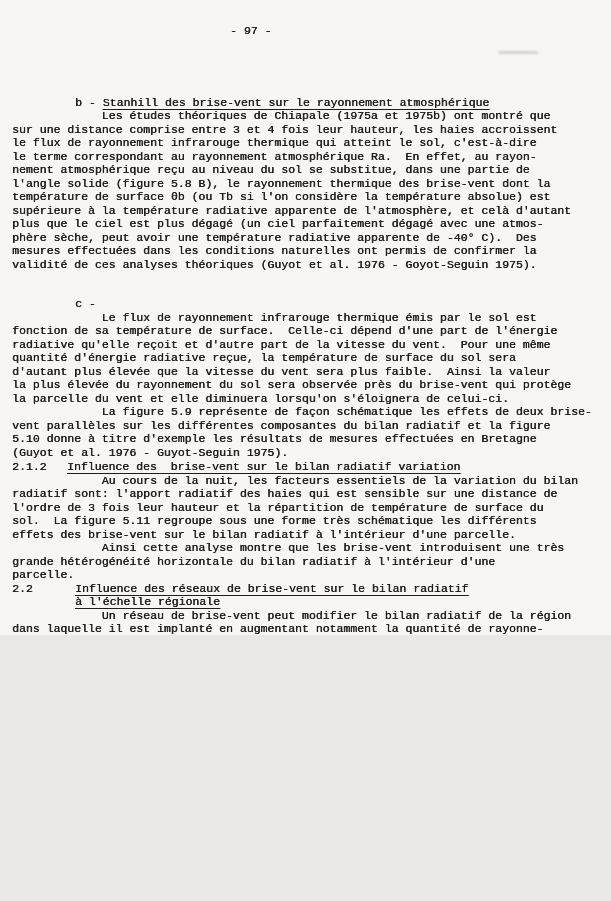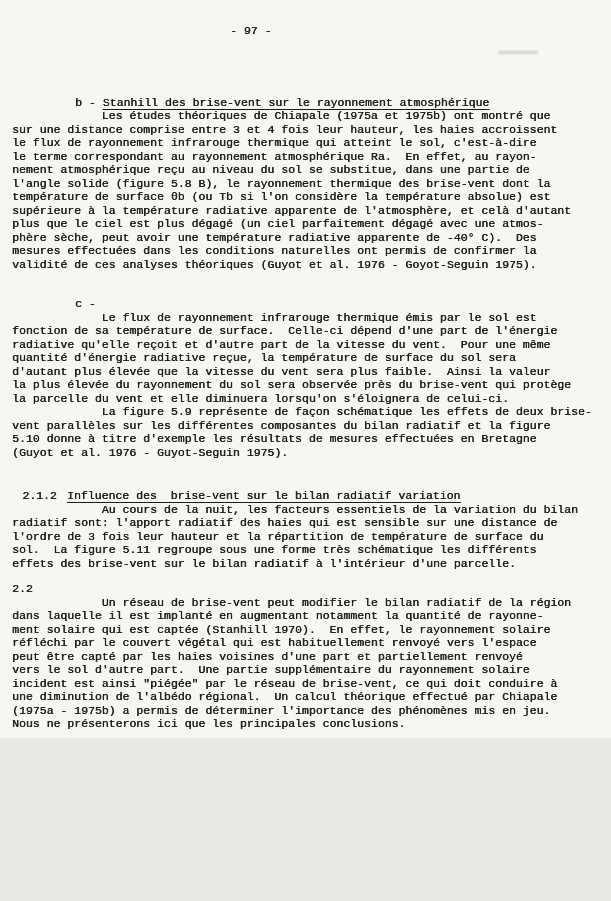--- a/index.html
+++ b/index.html
@@ -3,21 +3,21 @@
 <meta charset="utf-8">
 <style>
   html, body { margin: 0; padding: 0; }
   body {
     background: #e9e8e4;
     font-family: "Liberation Mono", "DejaVu Sans Mono", monospace;
   }
   .page {
     position: relative;
     width: 611px;
-    height: 738px;
+    height: 635px;
     margin: 0 auto;
     background: #f7f6f2;
     color: #1e1d1b;
     font-size: 11.5px;
     line-height: 13.5px;
     overflow: hidden;
     box-sizing: border-box;
     padding: 24px 12px 15px 12px;
     text-shadow: 0.4px 0 0 currentColor; 
   }
@@ -36,23 +36,23 @@
     text-decoration-skip-ink: none;
     white-space: pre;
   }
   pre.para {
     margin: 0;
     font: inherit;
     white-space: pre;
   }
   .mt11 { margin-top: 11px; }
   .mt12 { margin-top: 12px; }
-  .mt13 { margin-top: 30px; text-align: center; }
+  .mt13 { margin-top: 1px; }
   .mt14 { margin-top: 14px; }
-  .mt15 { margin-top: 12px; gap: 8px; }
+  .mt15 { margin-top: 0; gap: 8px; }
   .mt16 { margin-top: 16px; }
   .mt18 { margin-top: 18px; }
   .mt26 { margin-top: 26px; }
   .mt58 { margin-top: 58px; }
   
   .scan-smudge {
     position: absolute;
     top: 51px; left: 498px;
     width: 40px; height: 3px;
     background: rgba(120,118,112,0.28);
@@ -102,23 +102,28 @@
 
   <div class="heading h-num mt13">
     <span class="hprefix">2.1.2</span>
     <span class="htitle">Influence des  brise-vent sur le bilan radiatif variation</span>
   </div>
   <pre class="para mt18">             Au cours de la nuit, les facteurs essentiels de la variation du bilan
 radiatif sont: l'apport radiatif des haies qui est sensible sur une distance de
 l'ordre de 3 fois leur hauteur et la répartition de température de surface du
 sol.  La figure 5.11 regroupe sous une forme très schématique les différents
 effets des brise-vent sur le bilan radiatif à l'intérieur d'une parcelle.</pre>
+  <pre class="para mt16">             Ainsi cette analyse montre que les brise-vent introduisent une très
+grande hétérogénéité horizontale du bilan radiatif à l'intérieur d'une
+parcelle.</pre>
 
   <div class="heading h-num mt15">
     <span class="hprefix">2.2</span>
+    <span class="htitle">Influence des réseaux de brise-vent sur le bilan radiatif
+à l'échelle régionale</span>
   </div>
   <pre class="para mt14">             Un réseau de brise-vent peut modifier le bilan radiatif de la région
 dans laquelle il est implanté en augmentant notamment la quantité de rayonne-
 ment solaire qui est captée (Stanhill 1970).  En effet, le rayonnement solaire
 réfléchi par le couvert végétal qui est habituellement renvoyé vers l'espace
 peut être capté par les haies voisines d'une part et partiellement renvoyé
 vers le sol d'autre part.  Une partie supplémentaire du rayonnement solaire
 incident est ainsi "piégée" par le réseau de brise-vent, ce qui doit conduire à
 une diminution de l'albédo régional.  Un calcul théorique effectué par Chiapale
 (1975a - 1975b) a permis de déterminer l'importance des phénomènes mis en jeu.

